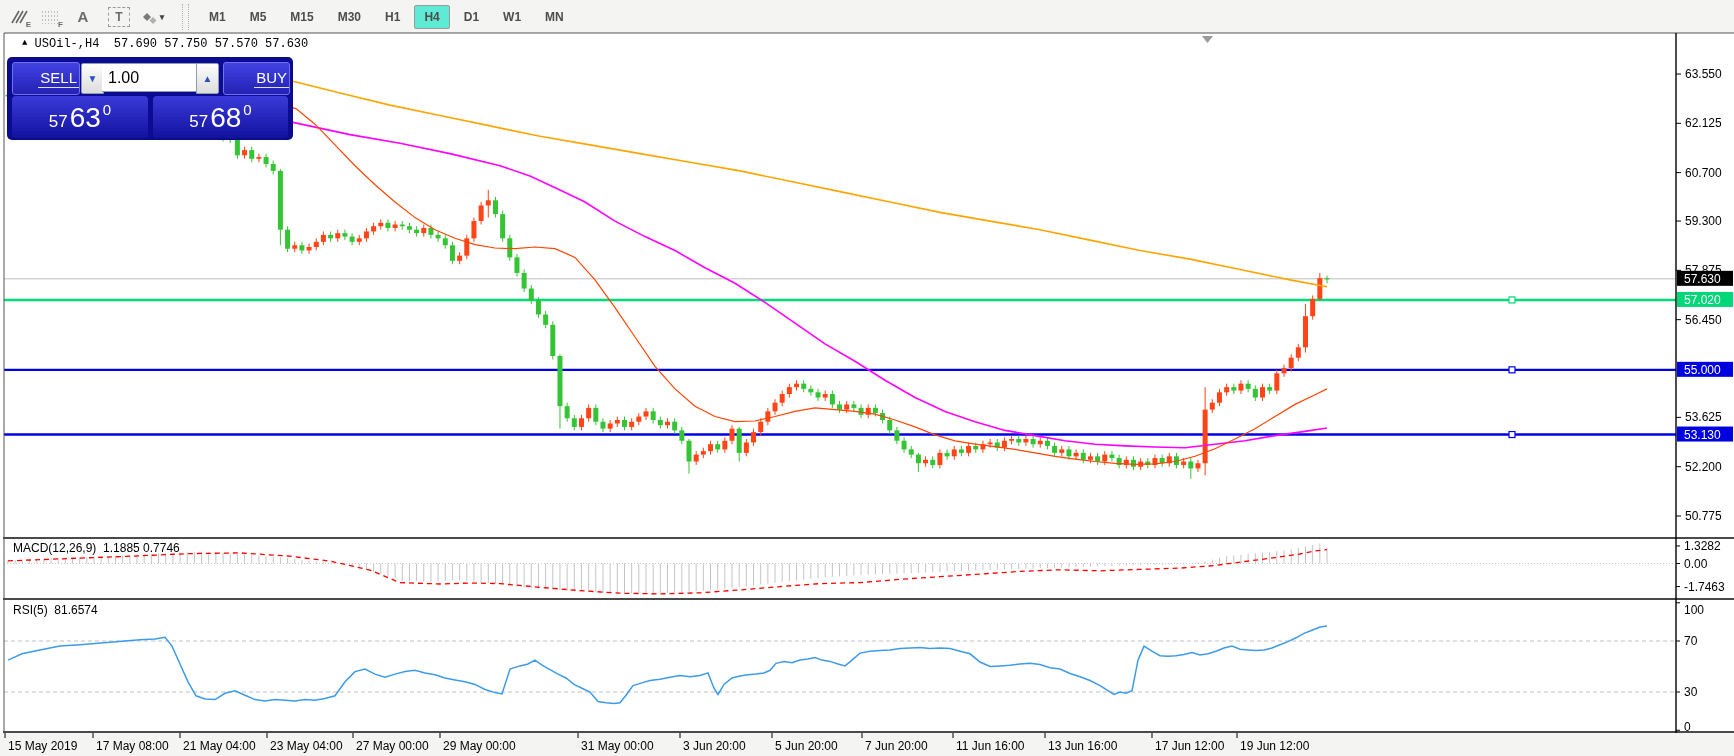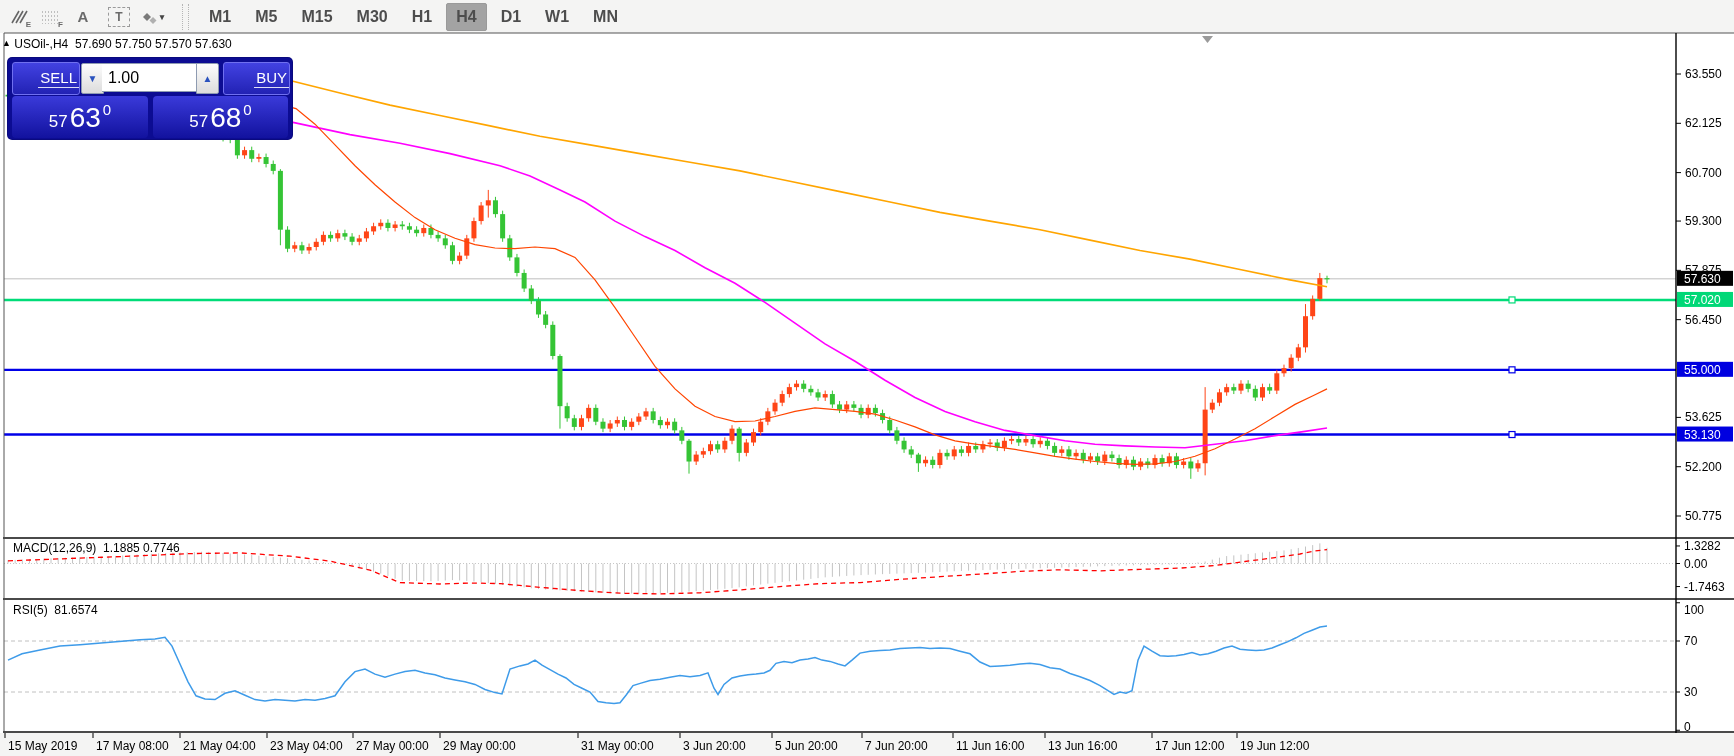--- a/index.html
+++ b/index.html
@@ -3,25 +3,25 @@
 <meta charset="utf-8">
 <style>
   html,body{margin:0;padding:0;background:#ffffff;font-family:"Liberation Sans",sans-serif;}
   #stage{position:relative;width:1734px;height:756px;overflow:hidden;background:#ffffff;}
   
   #toolbar{position:absolute;left:0;top:0;width:1734px;height:33px;background:#f4f4f3;border-bottom:1px solid #cfcfcf;display:flex;align-items:center;}
   .tb-icon{width:26px;height:24px;margin-left:6px;display:flex;align-items:center;justify-content:center;color:#5a5a5a;font-size:14px;font-weight:bold;position:relative;cursor:pointer;}
   .tb-icon .sub{position:absolute;right:1px;bottom:0;font-size:8px;font-weight:bold;color:#6a6a6a;}
   .tb-icon svg{display:block;}
   .tb-sep{width:5px;height:26px;margin:0 8px 0 12px;border-left:1px dotted #b5b5b5;border-right:1px dotted #b5b5b5;}
-  .tf-btn{padding:4px 9px;margin:0 2px;font-size:16px;font-weight:bold;color:#4d4d4d;border:1px solid transparent;border-radius:2px;cursor:pointer;}
-  .tf-btn.active{background:#a3a3a3;border:1px solid #9a9a9a;}
+  .tf-btn{padding:4px 9px;margin:0 2px;font-size:12px;font-weight:bold;color:#4d4d4d;border:1px solid transparent;border-radius:2px;cursor:pointer;}
+  .tf-btn.active{background:#5eead4;border:1px solid #9a9a9a;}
   
   .pane-label{position:absolute;font-size:12px;color:#000;z-index:5;white-space:nowrap;}
-  #chart-title{left:2px;top:37px;}
+  #chart-title{left:22px;top:37px;font-family:Liberation Mono, monospace;}
   #chart-title .tri{font-size:9px;vertical-align:2px;}
   #macd-label{left:13px;top:541px;}
   #rsi-label{left:13px;top:603px;}
   
   #trade-panel{position:absolute;left:8px;top:58px;width:284px;height:81px;background:#0c0c92;border-radius:4px;z-index:10;box-shadow:0 0 0 1px #0a0a7e;}
   .tp-row{position:absolute;left:0;top:2px;width:100%;height:36px;}
   .tp-btn{position:absolute;top:2px;height:31px;background:linear-gradient(#4242e2,#2222b4);border:1px solid #7070f0;border-radius:3px;color:#fff;font-size:15px;display:flex;align-items:center;justify-content:flex-end;cursor:pointer;}
   .tp-btn span{border-bottom:1px solid rgba(255,255,255,.85);padding:0 2px 1px 2px;}
   #sell-btn{left:4px;width:66px;}
   #buy-btn{left:215px;width:65px;}

